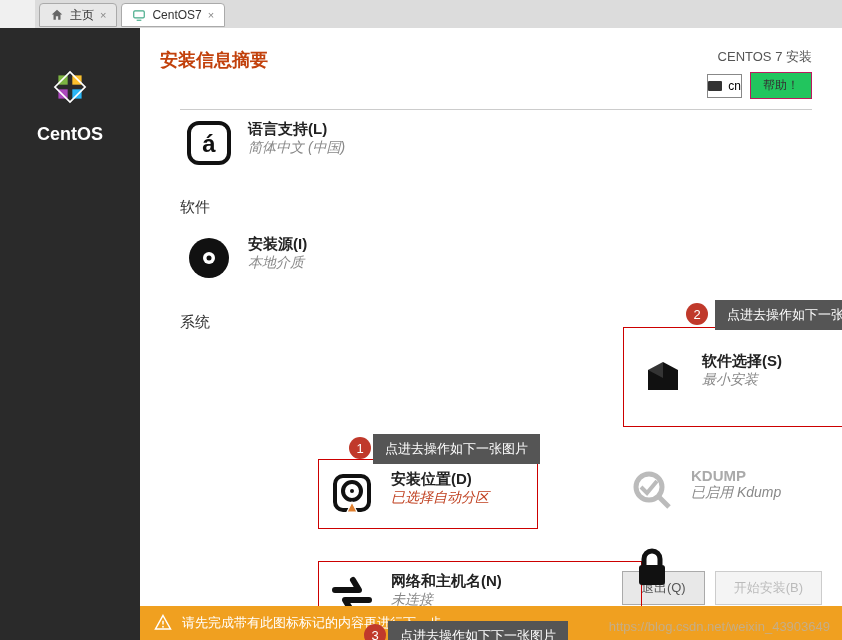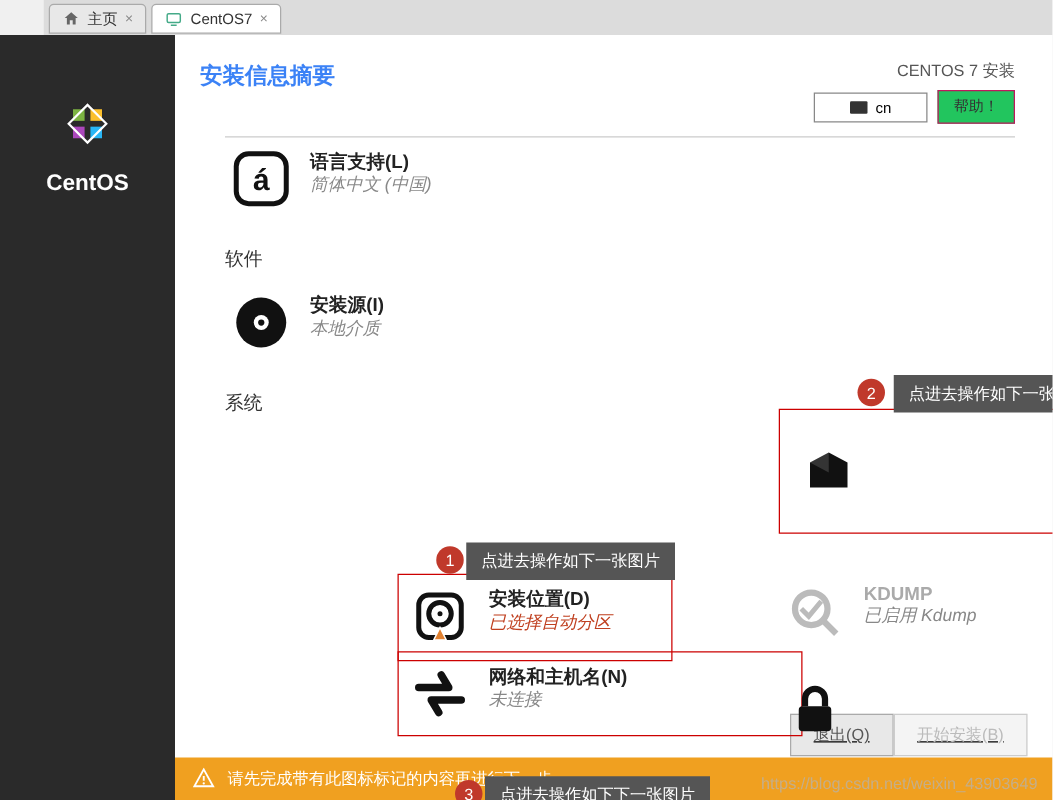--- a/index.html
+++ b/index.html
@@ -5,32 +5,32 @@
 * { margin: 0; padding: 0; box-sizing: border-box; font-family: "Microsoft YaHei", sans-serif; }
 body { width: 842px; height: 640px; background: #f0f0f0; overflow: hidden; position: relative; }
 
 .tabbar { height: 28px; background: #dcdcdc; display: flex; align-items: center; padding: 2px 4px 0; gap: 4px; margin-left: 35px; }
 .tab { background: #e8e8e8; border: 1px solid #aaa; border-radius: 4px 4px 0 0; padding: 3px 10px; display: flex; align-items: center; gap: 6px; font-size: 12px; color: #333; height: 24px; cursor: pointer; }
 .tab.active { background: #ffffff; }
 .tab-close { color: #888; font-size: 11px; }
 .tab-icon { width: 14px; height: 14px; display: inline-flex; align-items: center; justify-content: center; }
 
 .main { display: flex; height: 612px; }
-.sidebar { width: 140px; background: #2a2a2a; display: flex; flex-direction: column; align-items: center; padding-top: 42px; }
+.sidebar { width: 140px; background: #2a2a2a; display: flex; flex-direction: column; align-items: center; padding-top: 30px; }
 .logo { display: flex; flex-direction: column; align-items: center; gap: 8px; }
 .logo-text { color: #fff; font-weight: bold; font-size: 18px; }
 
 .content { flex: 1; background: #fff; position: relative; display: flex; flex-direction: column; }
 
 .topbar { display: flex; justify-content: space-between; padding: 20px 30px 10px 20px; }
-.title { font-size: 18px; font-weight: bold; color: #3b82f6; }
+.title { font-size: 18px; font-weight: bold; color: #c2410c; }
 .top-right { text-align: right; }
 .product { font-size: 13px; color: #555; margin-bottom: 6px; }
 .lang-help { display: flex; gap: 8px; align-items: center; }
-.lang-chip { background: #fff; border: 1px solid #888; padding: 4px 28px; font-size: 12px; display: flex; align-items: center; gap: 6px; }
+.lang-chip { background: #fff; border: 1px solid #888; padding: 4px 0; font-size: 12px; display: flex; align-items: center; gap: 6px; }
 .kb-icon { width: 14px; height: 10px; background: #333; border-radius: 1px; display: inline-block; position: relative; }
 .help-btn { background: #22c55e; border: 1px solid #be185d; padding: 4px 12px; font-size: 12px; cursor: pointer; color: #333;}
 
 .body-area { flex: 1; padding: 0 30px 0 40px; position: relative; }
 .section-title { font-size: 15px; color: #333; margin: 26px 0 12px 0; font-weight: 500;}
 .divider { border-top: 1px solid #ccc; margin-bottom: 4px; }
 
 .row { display: flex; gap: 60px; }
 .item { display: flex; gap: 16px; align-items: flex-start; padding: 6px; width: 280px; cursor: pointer; }
 .item-icon { width: 46px; height: 46px; display: flex; align-items: center; justify-content: center; flex-shrink: 0; }
@@ -38,36 +38,36 @@
 .item-text .s { font-size: 14px; color: #888; font-style: italic; }
 .item-text .s.warn { color: #c04020; }
 .item.disabled .t { color: #aaa; }
 
 .redbox { border: 1px solid #c00; }
 
 .badge { background: #c0392b; color: #fff; width: 22px; height: 22px; border-radius: 50%; display: flex; align-items: center; justify-content: center; font-size: 13px; position: absolute; z-index: 5; }
 .tooltip { background: #555; color: #fff; padding: 6px 12px; font-size: 13px; position: absolute; z-index: 4; white-space: nowrap; }
 
 .footer { padding: 10px 20px; text-align: right; }
-.footer-btns { display: flex; justify-content: flex-end; margin-bottom: 8px; text-decoration: underline; }
+.footer-btns { display: flex; gap: 10px; justify-content: flex-end; margin-bottom: 8px; }
 .footer-btn { background: #e8e8e8; border: 1px solid #aaa; padding: 7px 18px; font-size: 13px; color: #555; cursor: pointer; }
 .footer-btn.disabled { color: #bbb; border-color: #ccc; background: #f4f4f4; cursor: default; }
 .footer-note { font-size: 12px; color: #888; font-style: italic; }
 
 .warnbar { background: #f0a020; color: #fff; padding: 8px 14px; font-size: 13px; display: flex; align-items: center; gap: 10px; position: absolute; bottom: 0; left: 0; right: 0; }
 .warn-icon { width: 18px; height: 18px; display: inline-flex; align-items: center; justify-content: center; }
 .watermark { position: absolute; right: 12px; bottom: 6px; color: rgba(180,180,180,0.7); font-size: 13px; z-index: 10;}
 
 
 #b1 { left: 209px; top: 328px; } #t1 { left: 233px; top: 325px; }
 #b2 { left: 546px; top: 194px; } #t2 { left: 575px; top: 191px; }
 #b3 { left: 224px; top: 515px; } #t3 { left: 248px; top: 512px; }
 #box-software { position: absolute; left: 483px; top: 218px; width: 305px; height: 100px; }
 #box-install { position: absolute; left: 178px; top: 350px; width: 220px; height: 70px; }
-#box-network { position: absolute; left: 178px; top: 412px; width: 324px; height: 68px; }
+#box-network { position: absolute; left: 178px; top: 452px; width: 324px; height: 68px; }
 </style>
 </head>
 <body>
 
 <div class="tabbar">
   <div class="tab">
     <span class="tab-icon">
       <svg width="14" height="14" viewBox="0 0 24 24">
           <path fill="#666" d="M12 3l9 8h-3v9h-4v-6h-4v6H6v-9H3z"></path>
         </svg>
@@ -158,20 +158,24 @@
       <div class="row" style="height:160px;"></div>
 
       <div id="box-software" class="redbox">
         <div class="item" style="width:100%;height:100%;padding:24px 16px;">
           <div class="item-icon">
             <svg width="46" height="46" viewBox="0 0 46 46">
                 <path fill="#111" d="M8 18 L23 10 L38 18 L38 38 L8 38 Z"></path>
                 <path fill="#fff" d="M8 18 L23 26 L23 10 Z" opacity="0.15"></path>
               </svg>
           </div>
+          <div class="item-text">
+            <div class="t">软件选择(S)</div>
+            <div class="s">最小安装</div>
+          </div>
         </div>
       </div>
 
       <div id="box-install" class="redbox">
         <div class="item" style="width:100%;padding:10px;">
           <div class="item-icon">
             <svg width="46" height="46" viewBox="0 0 46 46">
                 <rect x="6" y="6" width="34" height="34" rx="8" fill="none" stroke="#111" stroke-width="4"></rect>
                 <circle cx="23" cy="21" r="9" fill="none" stroke="#111" stroke-width="4"></circle>
                 <circle cx="23" cy="21" r="2" fill="#111"></circle>

